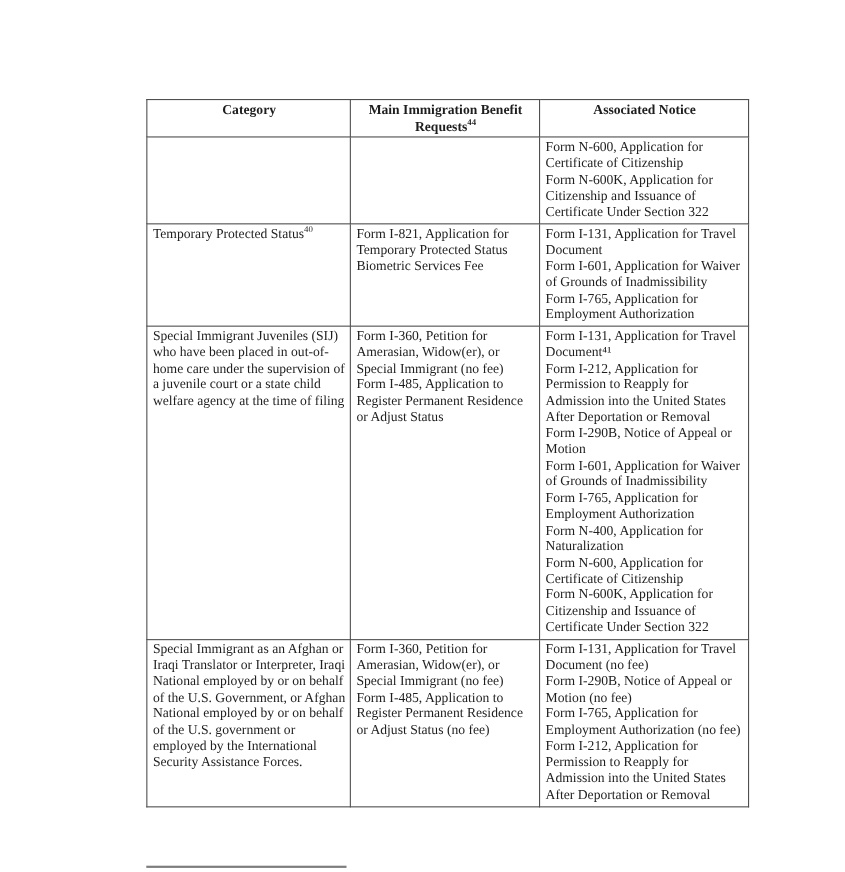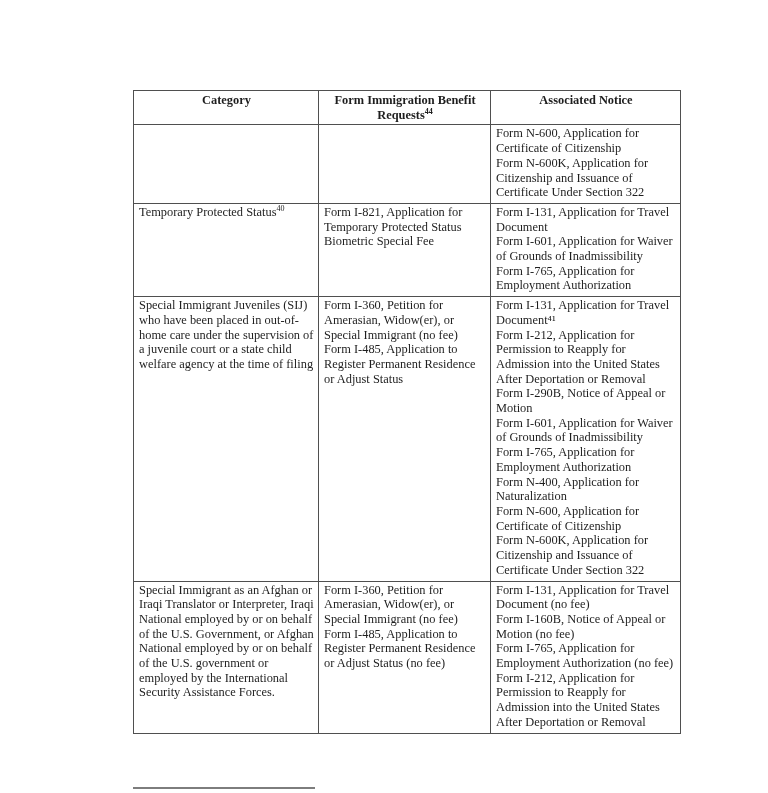--- a/index.html
+++ b/index.html
@@ -74,35 +74,35 @@
 
   <table class="forms-table">
     <colgroup>
         <col class="c1">
         <col class="c2">
         <col class="c3">
       </colgroup>
     <thead>
       <tr>
         <th><span>Category</span></th>
-        <th><span>Form Immigration Benefit Requests</span><sup>44</sup></th>
+        <th><span>Main Immigration Benefit Requests</span><sup>44</sup></th>
         <th><span>Associated Notice</span></th>
       </tr>
     </thead>
     <tbody>
       <tr>
         <td class="cat-cell"><span></span><sup></sup></td>
         <td class="list-cell"></td>
         <td class="list-cell">Form N-600, Application for Certificate of Citizenship
 Form N-600K, Application for Citizenship and Issuance of Certificate Under Section 322</td>
       </tr>
       <tr>
         <td class="cat-cell"><span>Temporary Protected Status</span><sup>40</sup></td>
         <td class="list-cell">Form I-821, Application for Temporary Protected Status
-Biometric Special Fee</td>
+Biometric Services Fee</td>
         <td class="list-cell">Form I-131, Application for Travel Document
 Form I-601, Application for Waiver of Grounds of Inadmissibility
 Form I-765, Application for Employment Authorization</td>
       </tr>
       <tr>
         <td class="cat-cell"><span>Special Immigrant Juveniles (SIJ) who have been placed in out-of-home care under the supervision of a juvenile court or a state child welfare agency at the time of filing</span><sup></sup></td>
         <td class="list-cell">Form I-360, Petition for Amerasian, Widow(er), or Special Immigrant (no fee)
 Form I-485, Application to Register Permanent Residence or Adjust Status</td>
         <td class="list-cell">Form I-131, Application for Travel Document⁴¹
 Form I-212, Application for Permission to Reapply for Admission into the United States After Deportation or Removal
@@ -111,21 +111,21 @@
 Form I-765, Application for Employment Authorization
 Form N-400, Application for Naturalization
 Form N-600, Application for Certificate of Citizenship
 Form N-600K, Application for Citizenship and Issuance of Certificate Under Section 322</td>
       </tr>
       <tr>
         <td class="cat-cell"><span>Special Immigrant as an Afghan or Iraqi Translator or Interpreter, Iraqi National employed by or on behalf of the U.S. Government, or Afghan National employed by or on behalf of the U.S. government or employed by the International Security Assistance Forces.</span><sup></sup></td>
         <td class="list-cell">Form I-360, Petition for Amerasian, Widow(er), or Special Immigrant (no fee)
 Form I-485, Application to Register Permanent Residence or Adjust Status (no fee)</td>
         <td class="list-cell">Form I-131, Application for Travel Document (no fee)
-Form I-160B, Notice of Appeal or Motion (no fee)
+Form I-290B, Notice of Appeal or Motion (no fee)
 Form I-765, Application for Employment Authorization (no fee)
 Form I-212, Application for Permission to Reapply for Admission into the United States After Deportation or Removal</td>
       </tr>
     </tbody>
   </table>
 
   <div class="footnote-rule"></div>
 
 </div>
 

